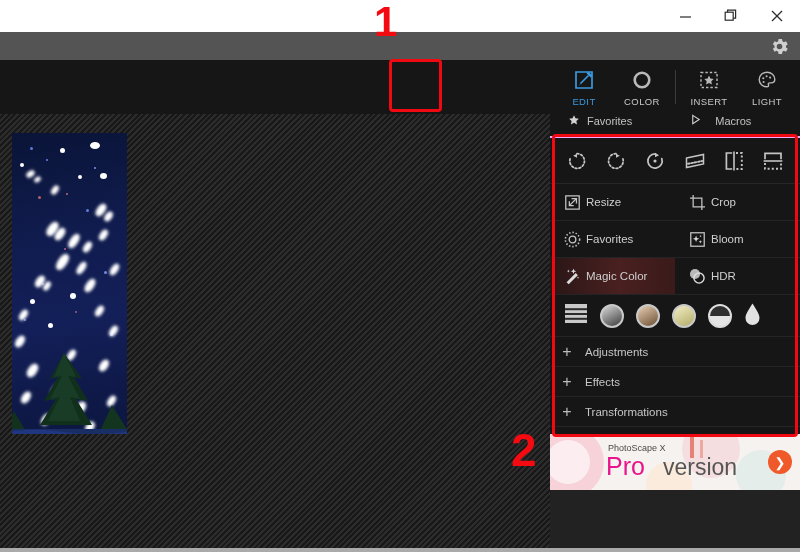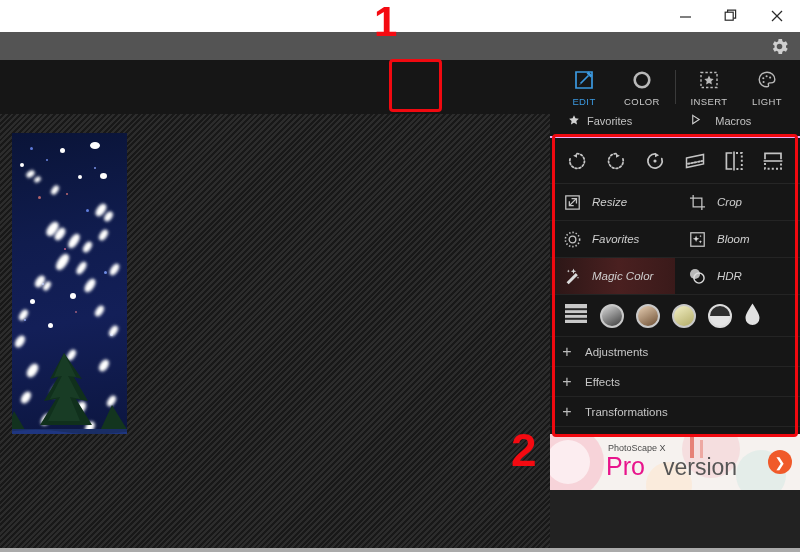--- a/index.html
+++ b/index.html
@@ -126,25 +126,24 @@
     padding: 0 7px;
   }
   .rotbtn {
     flex: 1; height: 40px;
     display: flex; align-items: center; justify-content: center;
   }
 
   .fgrid { display: flex; flex-wrap: wrap; }
   .fcell {
     width: 125px; height: 37px;
-    display: flex; align-items: center; gap: 10px;
+    display: flex; align-items: center; gap: 4px;
     padding-left: 12px;
     color: #cfcfcf; font-size: 11.5px;
     border-bottom: 1px solid #242424;
-    font-style: italic;
   }
   .fcell.hl {
     background: linear-gradient(90deg, #2a1616 0%, #4a2020 55%, #3a1a1a 100%);
   }
   .fcell .ico { width: 20px; height: 20px; display: flex; align-items: center; justify-content: center; }
 
   .swatchrow {
     height: 42px; display: flex; align-items: center; gap: 12px;
     padding: 0 14px;
     border-bottom: 1px solid #242424;

